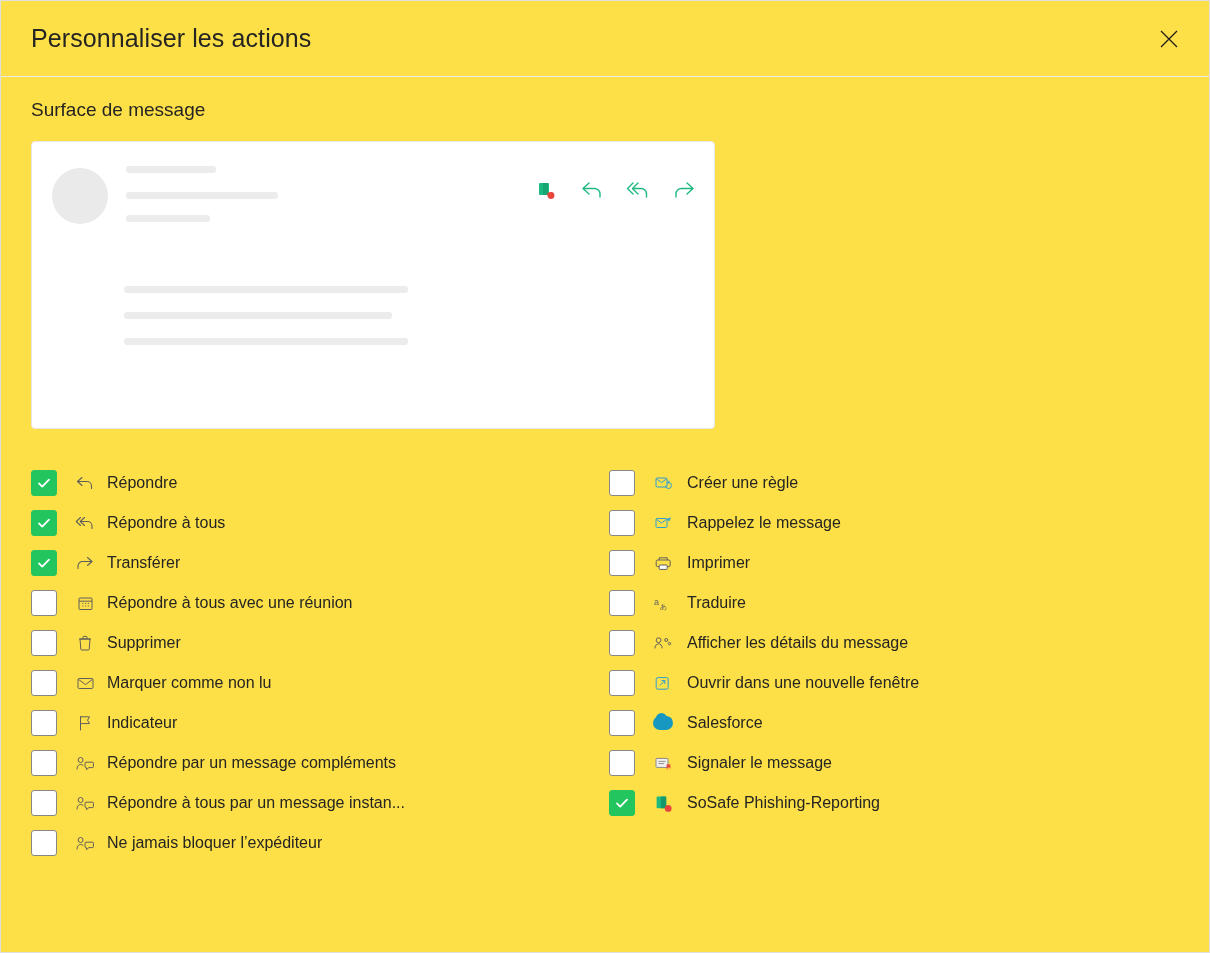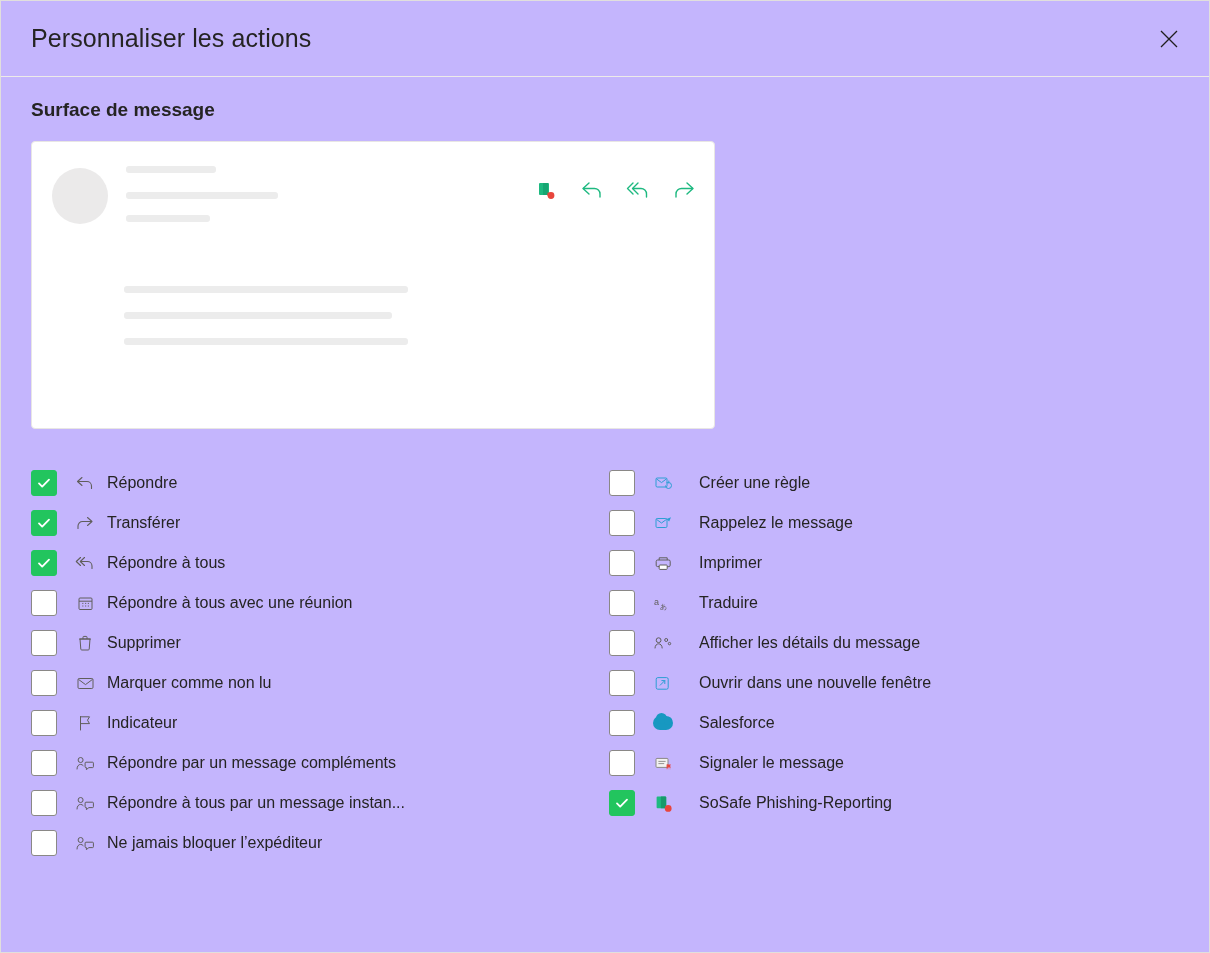--- a/index.html
+++ b/index.html
@@ -13,21 +13,21 @@
     font-family: "Liberation Sans", sans-serif;
     color: #201f1e;
     overflow: hidden;
   }
   .dialog {
     position: relative;
     width: 1210px;
     height: 953px;
     box-sizing: border-box;
     border: 1px solid #e1dfdd;
-    background: #c4b5fd;
+    background: #fde047;
     display: flex;
     flex-direction: column;
   }
   
   .dialog-header {
     position: relative;
     height: 76px;
     min-height: 76px;
     border-bottom: 1px solid #edebe9;
     display: flex;
@@ -56,21 +56,21 @@
   .close-btn svg { display: block; }
   
   .dialog-body {
     padding: 22px 30px 0 30px;
     box-sizing: border-box;
     flex: 1 1 auto;
     overflow: hidden;
   }
   .section-title {
     font-size: 19px;
-    font-weight: 700;
+    font-weight: 400;
     color: #252423;
     margin: 0 0 20px 0;
   }
   .section-desc {
     font-size: 15px;
     color: #484644;
     margin: 0 0 22px 0;
     line-height: 1.3;
   }
   
@@ -166,21 +166,21 @@
     color: #605e5c;
   }
   .opt-label {
     margin-left: 10px;
     font-size: 16px;
     color: #252423;
     white-space: nowrap;
     overflow: hidden;
     text-overflow: ellipsis;
   }
-  .col.right .opt-label { margin-left: 24px; }
+  .col.right .opt-label { margin-left: 12px; }
   .ico-svg { display: block; }
   .sosafe-logo svg { display: block; }
   .sf-logo {
     width: 20px; height: 14px;
     border-radius: 7px;
     background: #1798c1;
     position: relative;
   }
   .sf-logo:before {
     content: "";
@@ -276,42 +276,42 @@
           <span class="opt-label">Répondre</span>
         </div>
 
         <div class="opt">
           <span class="cb checked">
             <svg width="16" height="16" viewBox="0 0 16 16" aria-hidden="true">
                 <path d="M3 8.4 L6.2 11.6 L13 4.6" fill="none" stroke="#fff" stroke-width="1.8" stroke-linecap="round" stroke-linejoin="round"></path>
               </svg>
           </span>
           <span class="opt-icon">
-            <svg class="ico-svg" width="18" height="14" viewBox="0 0 18 14" aria-hidden="true">
-              <path d="M11.5 1.5 L16 5.5 L11.5 9.5" fill="none" stroke="#605e5c" stroke-width="1.1" stroke-linecap="round" stroke-linejoin="round"></path>
-              <path d="M15.5 5.5 H6.5 A4.5 4.5 0 0 0 2 10 v2.5" fill="none" stroke="#605e5c" stroke-width="1.1" stroke-linecap="round"></path>
-            </svg>
-          </span>
-          <span class="opt-label">Transférer</span>
+            <svg class="ico-svg" width="20" height="14" viewBox="0 0 20 14" aria-hidden="true">
+              <path d="M5.5 1.5 L1.3 5.5 L5.5 9.5" fill="none" stroke="#605e5c" stroke-width="1.1" stroke-linecap="round" stroke-linejoin="round"></path>
+              <path d="M9.5 1.5 L5.3 5.5 L9.5 9.5" fill="none" stroke="#605e5c" stroke-width="1.1" stroke-linecap="round" stroke-linejoin="round"></path>
+              <path d="M5.8 5.5 H12.5 a4.5 4.5 0 0 1 4.5 4.5 v2.5" fill="none" stroke="#605e5c" stroke-width="1.1" stroke-linecap="round"></path>
+            </svg>
+          </span>
+          <span class="opt-label">Répondre à tous</span>
         </div>
 
         <div class="opt">
           <span class="cb checked">
             <svg width="16" height="16" viewBox="0 0 16 16" aria-hidden="true">
                 <path d="M3 8.4 L6.2 11.6 L13 4.6" fill="none" stroke="#fff" stroke-width="1.8" stroke-linecap="round" stroke-linejoin="round"></path>
               </svg>
           </span>
           <span class="opt-icon">
-            <svg class="ico-svg" width="20" height="14" viewBox="0 0 20 14" aria-hidden="true">
-              <path d="M5.5 1.5 L1.3 5.5 L5.5 9.5" fill="none" stroke="#605e5c" stroke-width="1.1" stroke-linecap="round" stroke-linejoin="round"></path>
-              <path d="M9.5 1.5 L5.3 5.5 L9.5 9.5" fill="none" stroke="#605e5c" stroke-width="1.1" stroke-linecap="round" stroke-linejoin="round"></path>
-              <path d="M5.8 5.5 H12.5 a4.5 4.5 0 0 1 4.5 4.5 v2.5" fill="none" stroke="#605e5c" stroke-width="1.1" stroke-linecap="round"></path>
-            </svg>
-          </span>
-          <span class="opt-label">Répondre à tous</span>
+            <svg class="ico-svg" width="18" height="14" viewBox="0 0 18 14" aria-hidden="true">
+              <path d="M11.5 1.5 L16 5.5 L11.5 9.5" fill="none" stroke="#605e5c" stroke-width="1.1" stroke-linecap="round" stroke-linejoin="round"></path>
+              <path d="M15.5 5.5 H6.5 A4.5 4.5 0 0 0 2 10 v2.5" fill="none" stroke="#605e5c" stroke-width="1.1" stroke-linecap="round"></path>
+            </svg>
+          </span>
+          <span class="opt-label">Transférer</span>
         </div>
 
         <div class="opt">
           <span class="cb"></span>
           <span class="opt-icon">
             <svg class="ico-svg" width="15" height="15" viewBox="0 0 15 15" aria-hidden="true">
               <rect x="1" y="2" width="13" height="11.5" rx="1" fill="none" stroke="#605e5c" stroke-width="1"></rect>
               <path d="M1 5.2 H14" stroke="#605e5c" stroke-width="1"></path>
               <path d="M4.2 7.4 H5.4 M7 7.4 H8.2 M9.8 7.4 H11 M4.2 10 H5.4 M7 10 H8.2 M9.8 10 H11" stroke="#605e5c" stroke-width="0.9"></path>
             </svg>

